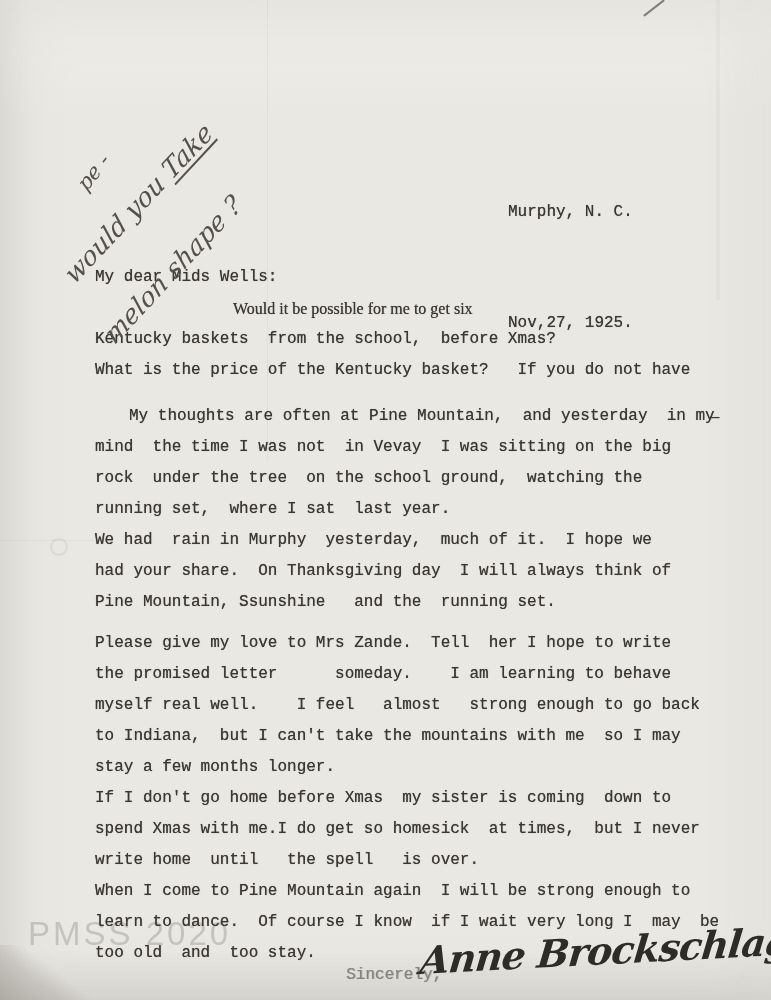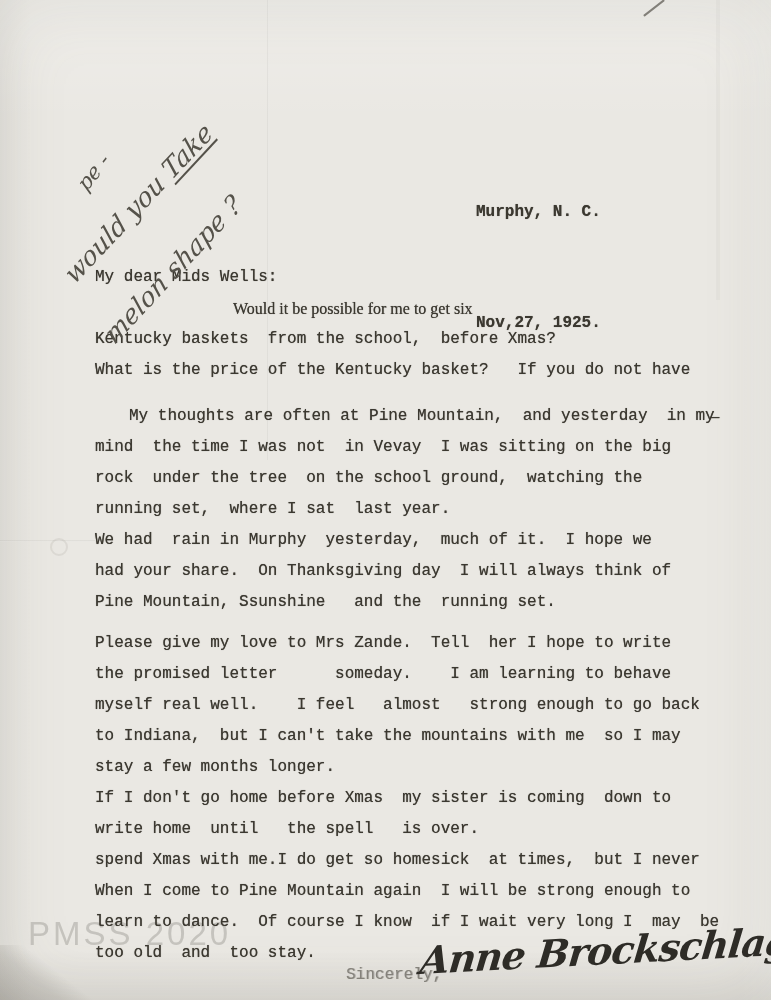--- a/index.html
+++ b/index.html
@@ -57,21 +57,21 @@
     font-size:33px;letter-spacing:3px;
     color:var(--watermark);opacity:.55;
     z-index:1;user-select:none;
   }
   
   .typed{
     color:var(--ink);
     font-size:16px;
     text-shadow:0 0 .7px rgba(45,42,35,.75);
   }
-  .dateline{position:absolute;left:476px;top:120px;line-height:37px;white-space:pre;z-index:2;font-weight:bold;}
+  .dateline{position:absolute;left:508px;top:120px;line-height:37px;white-space:pre;z-index:2;}
   .body-block{position:absolute;left:95px;top:262px;width:660px;z-index:2;}
   .typed-line{height:31px;line-height:31px;white-space:pre;}
   .closing{
     position:absolute;left:346px;top:966px;z-index:2;
     opacity:.55;filter:blur(.4px);
     text-shadow:1px 0 0 rgba(45,42,35,.5);
   }
   
   .hand{
     position:absolute;z-index:3;
@@ -131,22 +131,22 @@
       <div class="typed-line">running set,  where I sat  last year.</div>
       <div class="typed-line">We had  rain in Murphy  yesterday,  much of it.  I hope we</div>
       <div class="typed-line">had your share.  On Thanksgiving day  I will always think of</div>
       <div class="typed-line">Pine Mountain, Ssunshine   and the  running set.</div>
       <div class="typed-line" style="margin-top: 10px;">Please give my love to Mrs Zande.  Tell  her I hope to write</div>
       <div class="typed-line">the promised letter      someday.    I am learning to behave</div>
       <div class="typed-line">myself real well.    I feel   almost   strong enough to go back</div>
       <div class="typed-line">to Indiana,  but I can't take the mountains with me  so I may</div>
       <div class="typed-line">stay a few months longer.</div>
       <div class="typed-line">If I don't go home before Xmas  my sister is coming  down to</div>
+      <div class="typed-line">spend Xmas with me.I do get so homesick  at times,  but I never</div>
       <div class="typed-line">write home  until   the spell   is over.</div>
-      <div class="typed-line">spend Xmas with me.I do get so homesick  at times,  but I never</div>
       <div class="typed-line">When I come to Pine Mountain again  I will be strong enough to</div>
       <div class="typed-line">learn to dance.  Of course I know  if I wait very long I  may  be</div>
       <div class="typed-line">too old  and  too stay.</div>
     </div>
 
   <div class="typed closing">Sincerely,</div>
 
   <div class="signature">Anne Brockschlager</div>
 
 </div>

